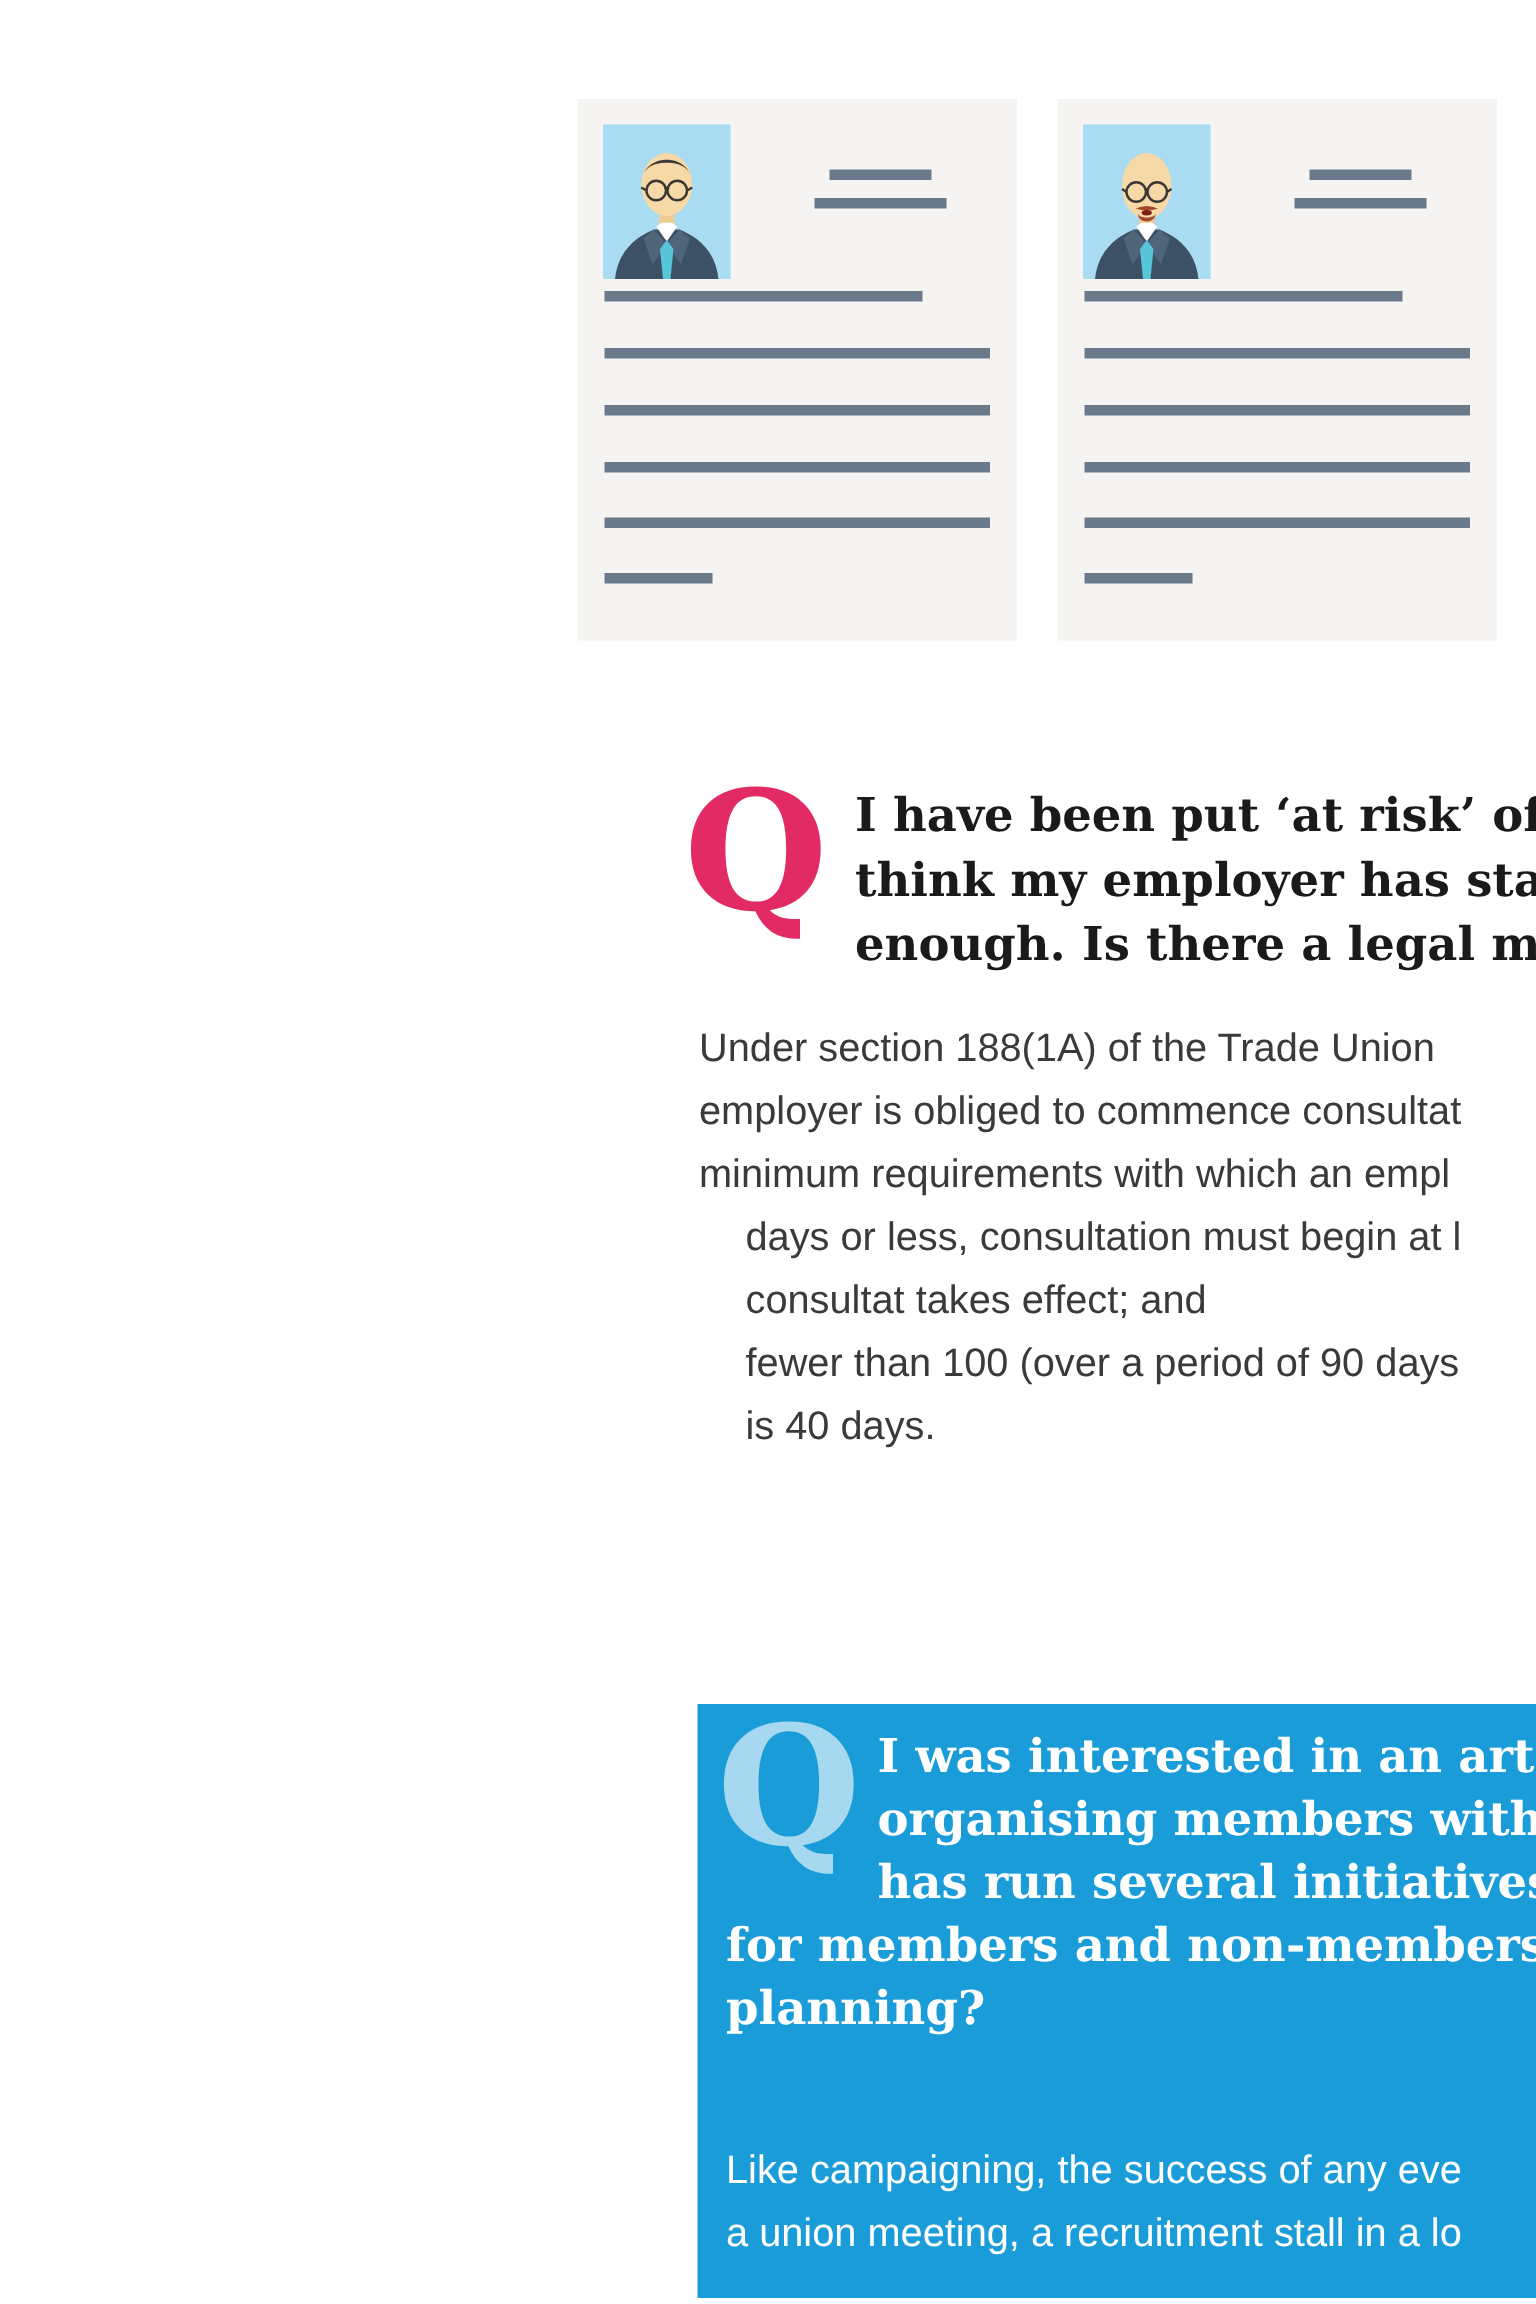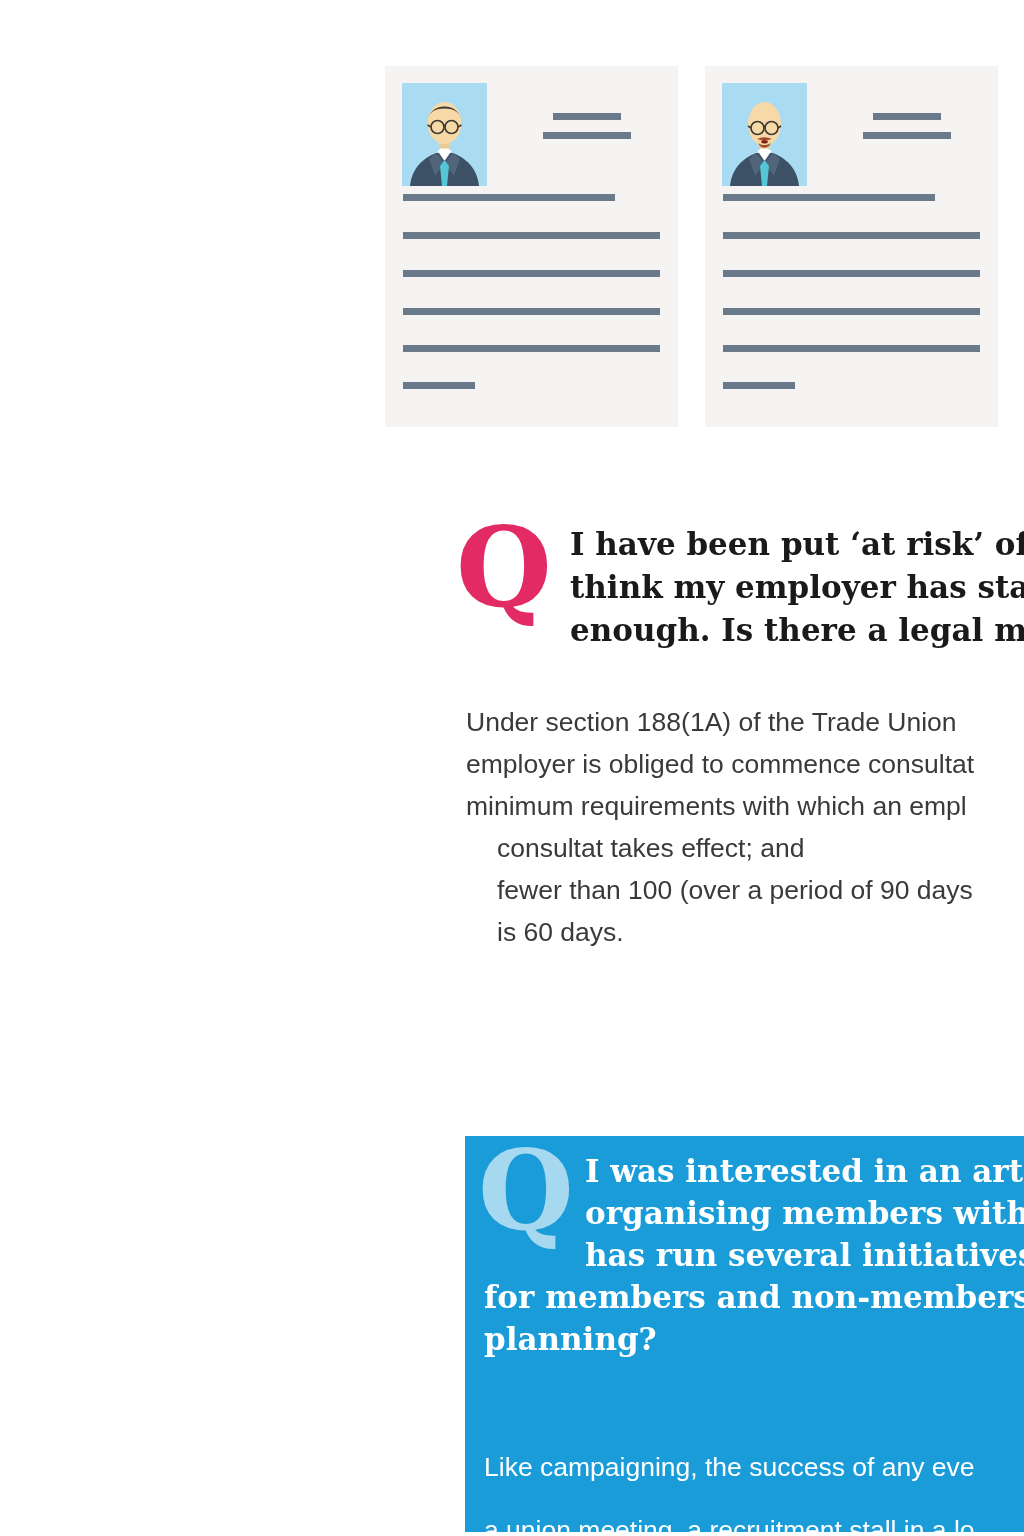--- a/index.html
+++ b/index.html
@@ -20,34 +20,34 @@
   .lb3{left:18px;top:242px;width:257px;}
   .lb4{left:18px;top:279px;width:257px;}
   .lc {left:18px;top:316px;width:72px;}
 
   
   .qmark{position:absolute;font-family:"DejaVu Serif",serif;font-weight:700;font-size:110px;line-height:1;}
   .qmark.pink{left:456px;top:513px;color:#E22A64;}
   .q1-text{position:absolute;left:570px;top:523px;font-family:"DejaVu Serif",serif;font-weight:700;font-size:31px;color:#1A1A1A;}
   .q1-text .ql{height:43px;line-height:43px;white-space:nowrap;}
 
-  .answer1{position:absolute;left:466px;top:701px;font-size:26.5px;color:#3A3A3A;}
+  .answer1{position:absolute;left:466px;top:677px;font-size:26.5px;color:#3A3A3A;}
   .aline{height:42px;line-height:42px;white-space:nowrap;display:flex;align-items:flex-start;}
   .aline .atxt{line-height:42px;white-space:nowrap;}
   .bsq{flex:0 0 auto;width:20px;height:20px;background:#1B9CD8;margin-top:8px;margin-right:11px;display:inline-block;}
   .cont{padding-left:31px;}
 
   
   .bluebox{position:absolute;left:465px;top:1136px;width:660px;height:396px;background:#1A9CD8;}
   .qmark.light{left:13px;top:0px;color:#A6D8F0;}
   .q2-text{position:absolute;left:19px;top:14px;font-family:"DejaVu Serif",serif;font-weight:700;font-size:31px;color:#FFFFFF;}
   .q2-text .ql{height:42px;line-height:42px;white-space:nowrap;}
   .q2-text .ind{padding-left:101px;}
   .answer2{position:absolute;left:19px;top:289px;font-size:26.5px;color:#FFFFFF;}
-  .answer2 .aline{height:42px;line-height:42px;white-space:nowrap;display:block;margin-top:21px;}
+  .answer2 .aline{height:42px;line-height:42px;white-space:nowrap;display:block;}
 </style>
 </head>
 <body>
 
 <div class="page">
 
   <div class="cv-card c1">
     <div class="photo">
       <svg viewBox="0 0 85 103" width="85" height="103" xmlns="http://www.w3.org/2000/svg">
         <rect width="85" height="103" fill="#A9DCF3"></rect>
@@ -122,27 +122,30 @@
     <div class="aline">
         <span class="atxt">Under section 188(1A) of the Trade Union </span>
       </div>
     <div class="aline">
         <span class="atxt">employer is obliged to commence consultat</span>
       </div>
     <div class="aline">
         <span class="atxt">minimum requirements with which an empl</span>
       </div>
     <div class="aline cont">
+        <span class="atxt">days or less, consultation must begin at l</span>
+      </div>
+    <div class="aline cont">
         <span class="atxt">consultat takes effect; and</span>
       </div>
     <div class="aline cont">
         <span class="atxt">fewer than 100 (over a period of 90 days</span>
       </div>
     <div class="aline cont">
-        <span class="atxt">is 60 days.</span>
+        <span class="atxt">is 40 days.</span>
       </div>
   </div>
 
   <div class="bluebox">
     <div class="qmark light">Q</div>
     <div class="q2-text">
       <div class="ql ind">I was interested in an article</div>
       <div class="ql ind">organising members within</div>
       <div class="ql ind">has run several initiatives, a</div>
       <div class="ql">for members and non-members. H</div>

